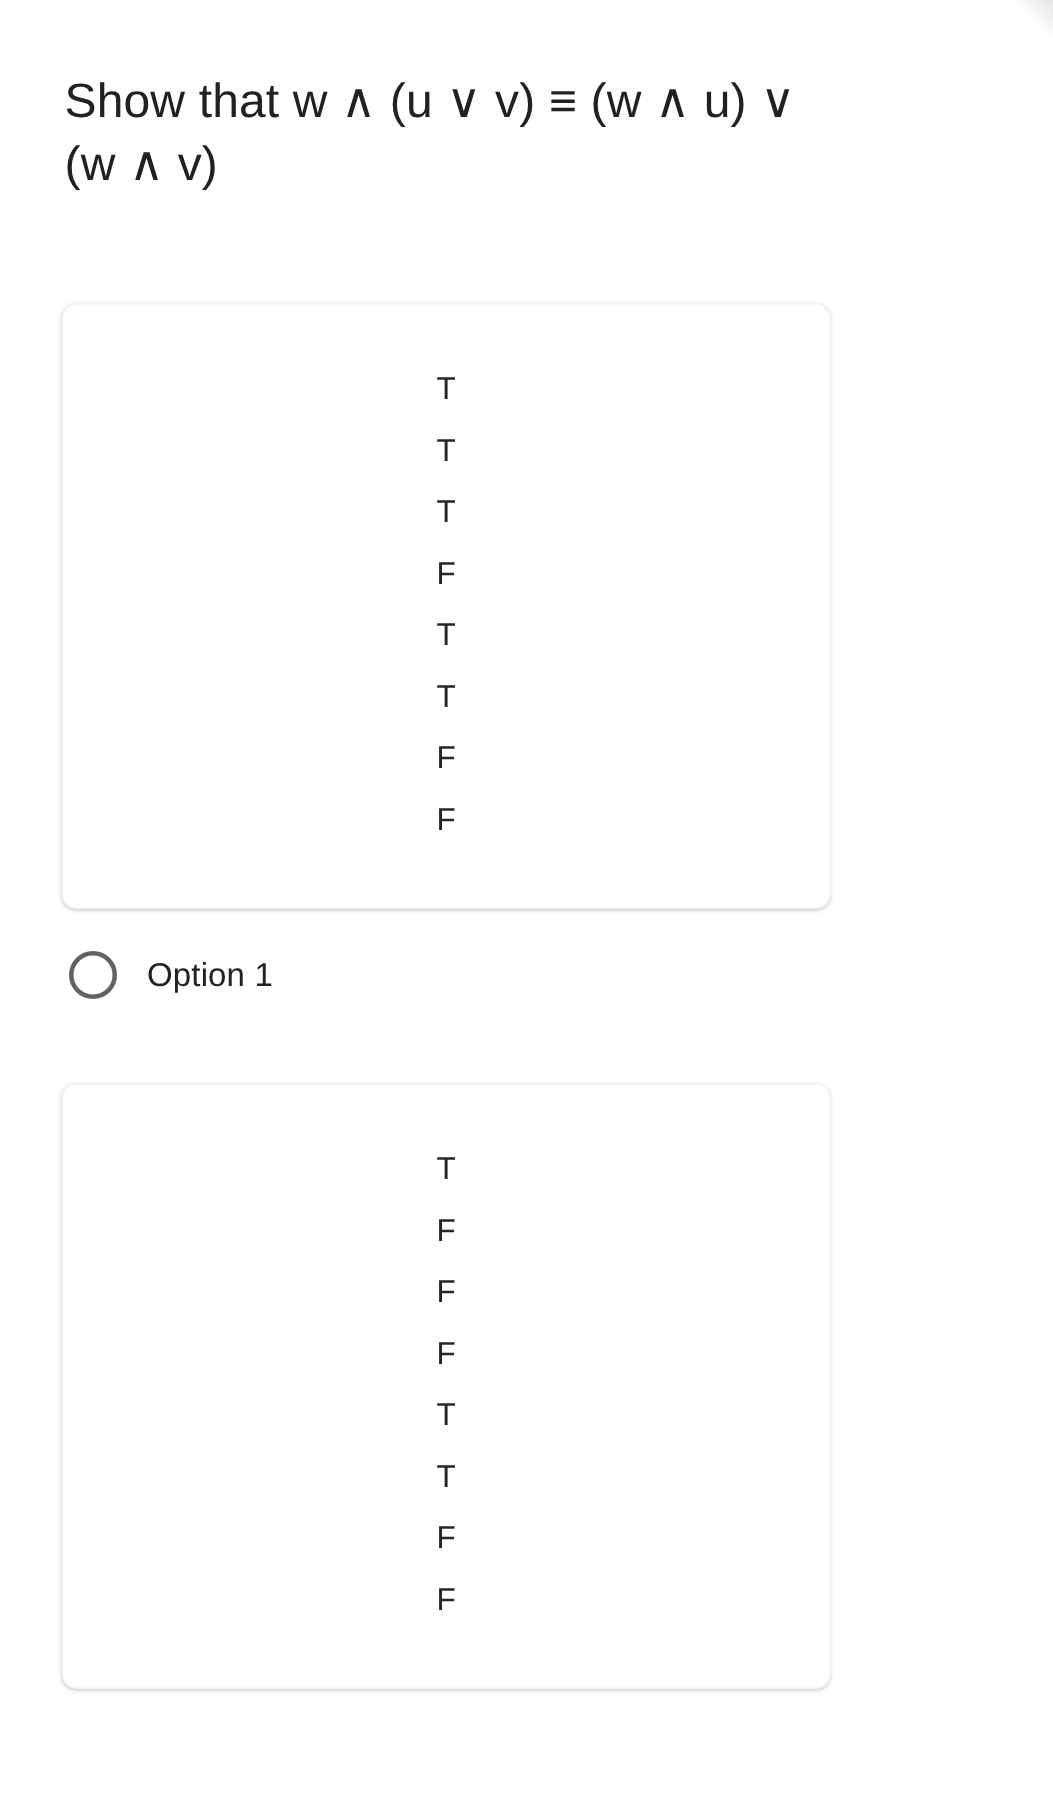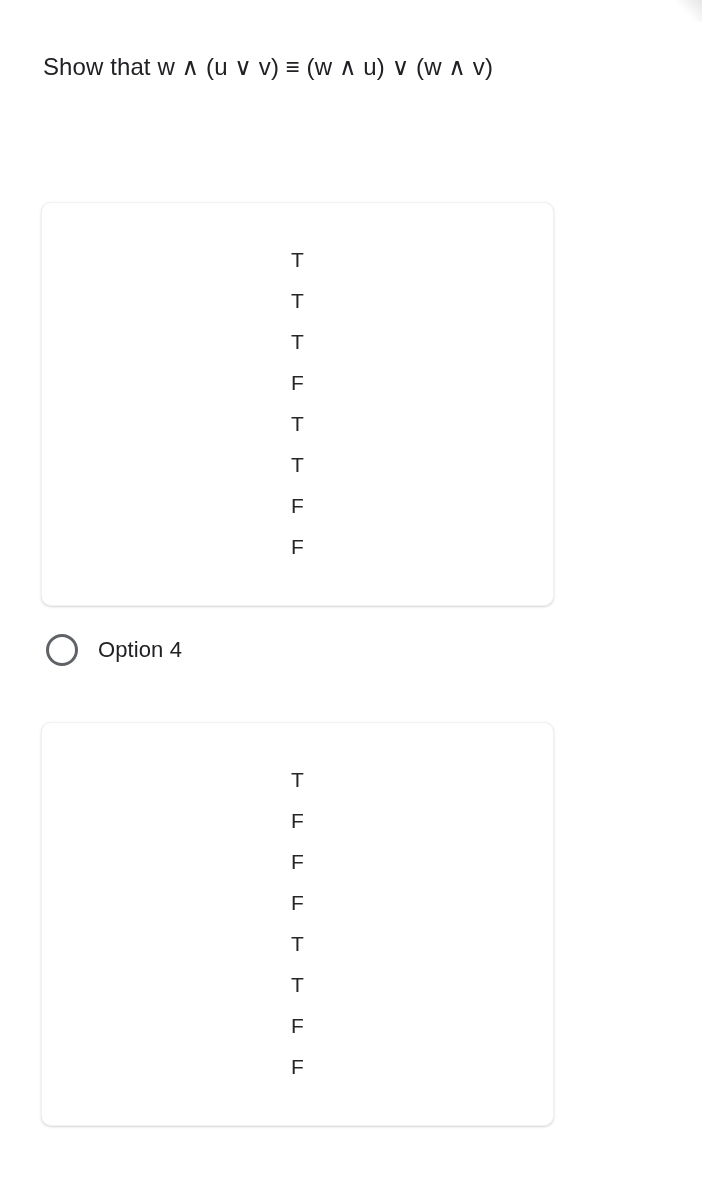--- a/index.html
+++ b/index.html
@@ -26,21 +26,21 @@
     background: linear-gradient(225deg, rgba(0,0,0,0.10) 0%, rgba(0,0,0,0.00) 62%);
     pointer-events: none;
   }
 
   
   .question {
     position: absolute;
     left: 43px;
     top: 46px;
     width: 530px;
-    font-size: 24px;
+    font-size: 32px;
     line-height: 42px;
     color: #202124;
     font-weight: 400;
     letter-spacing: 0.1px;
     white-space: pre-wrap;
     word-break: break-word;
   }
 
   
   .answer-block {
@@ -124,21 +124,21 @@
       <div class="truth-cell">T</div>
       <div class="truth-cell">F</div>
       <div class="truth-cell">T</div>
       <div class="truth-cell">T</div>
       <div class="truth-cell">F</div>
       <div class="truth-cell">F</div>
     </div>
   </div>
   <div class="option-row">
     <div class="radio-outer"></div>
-    <div class="option-label">Option 4</div>
+    <div class="option-label">Option 1</div>
   </div>
 </div>
 
 <div class="answer-block second">
   <div class="card">
     <div class="truth-column">
       <div class="truth-cell">T</div>
       <div class="truth-cell">F</div>
       <div class="truth-cell">F</div>
       <div class="truth-cell">F</div>

